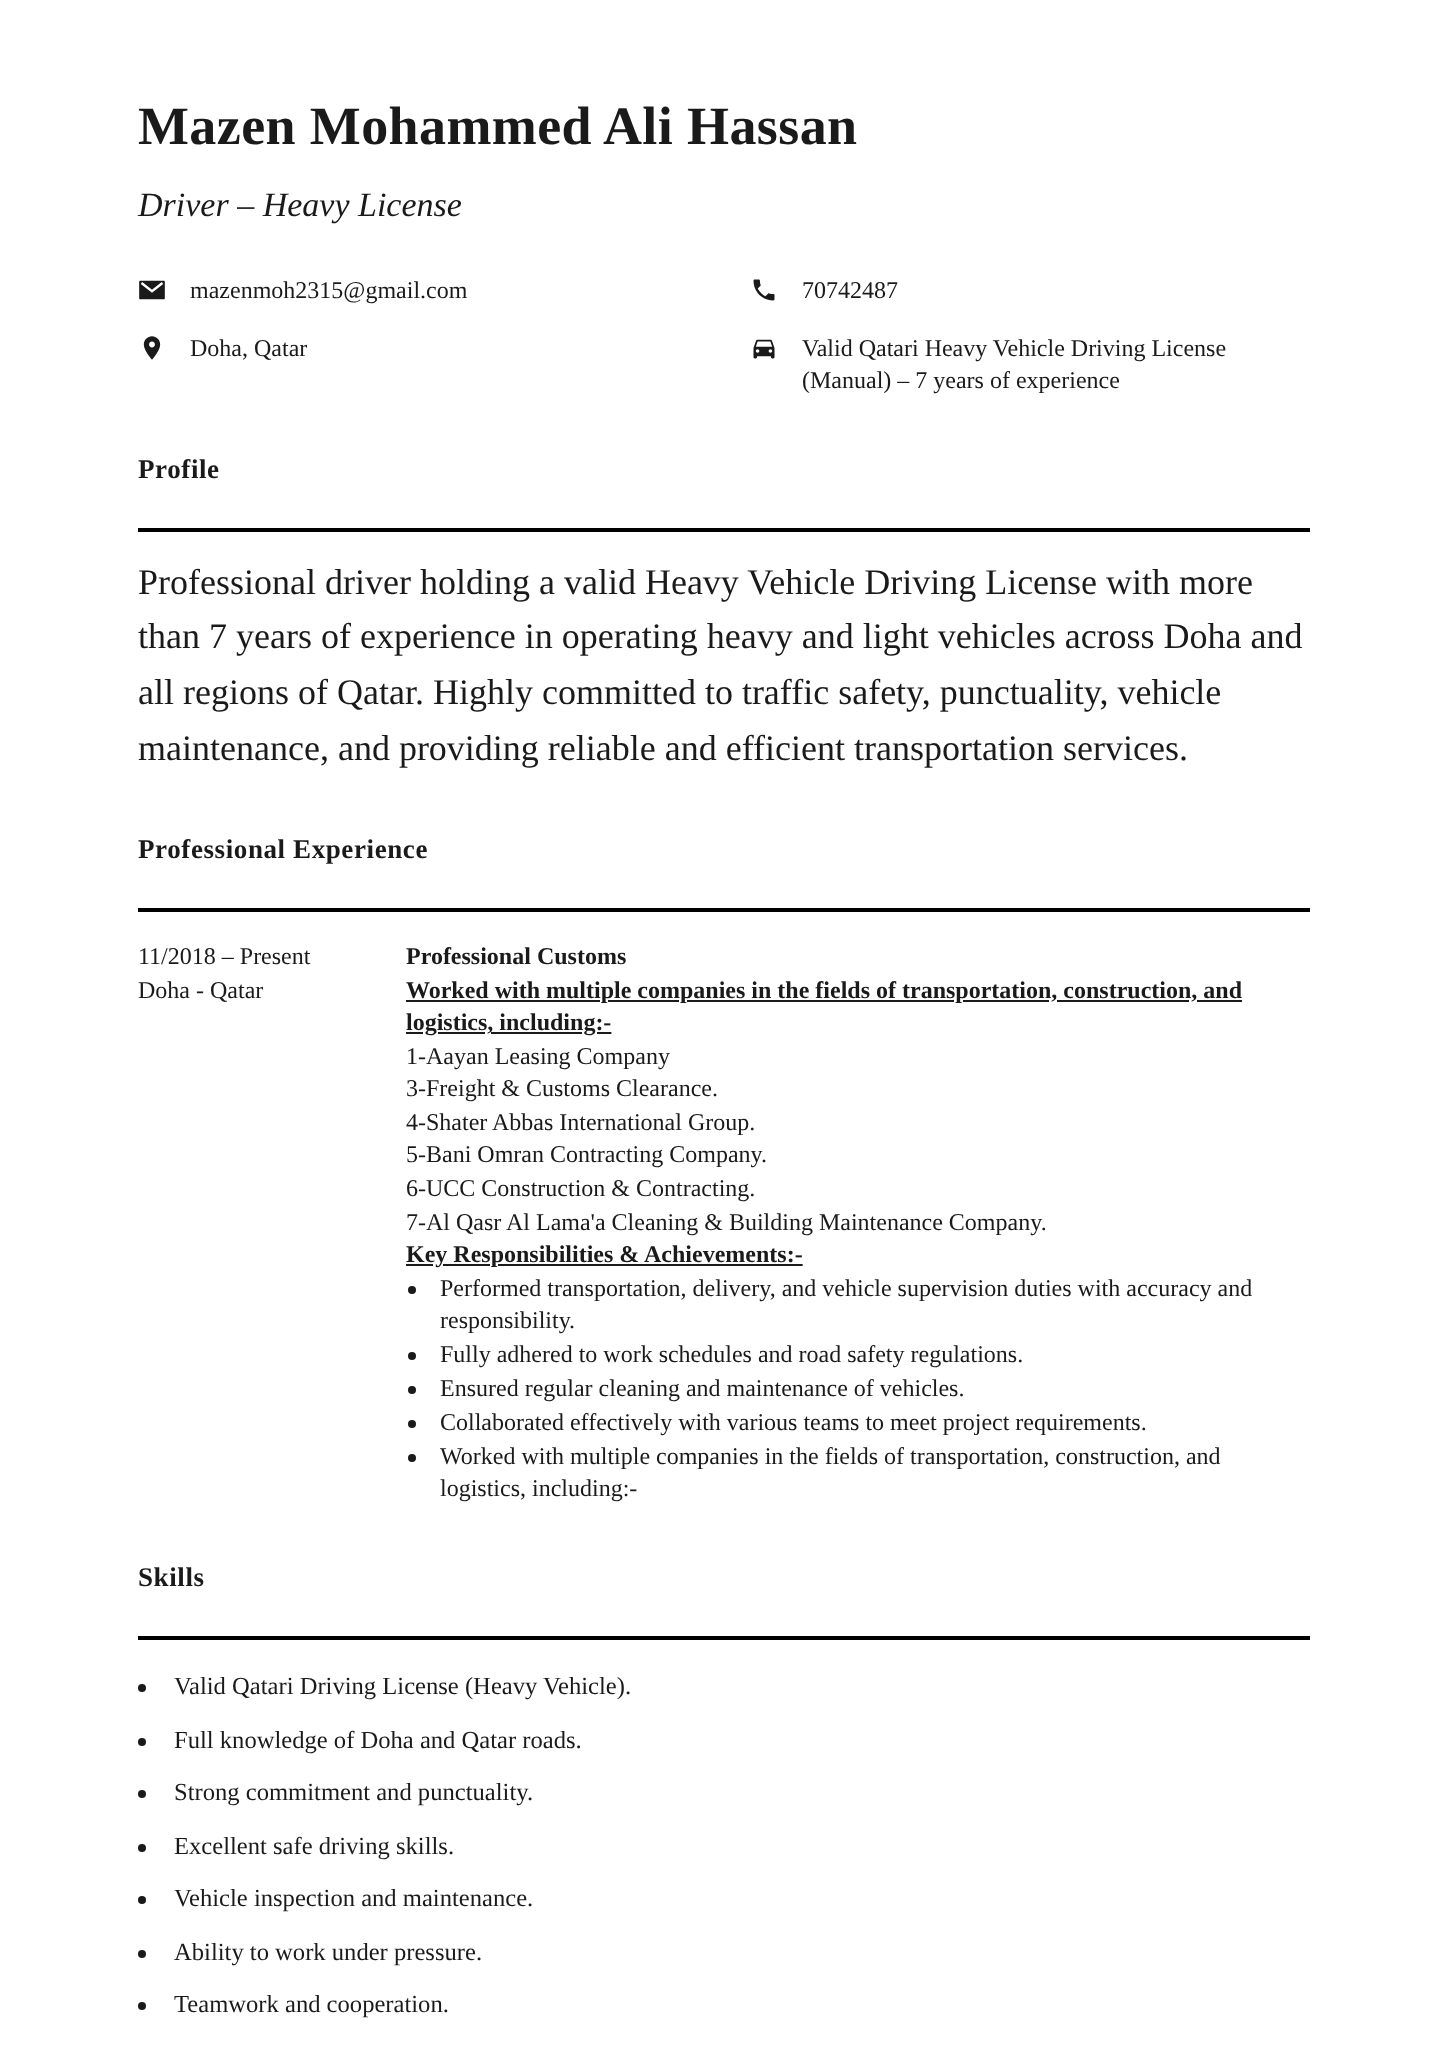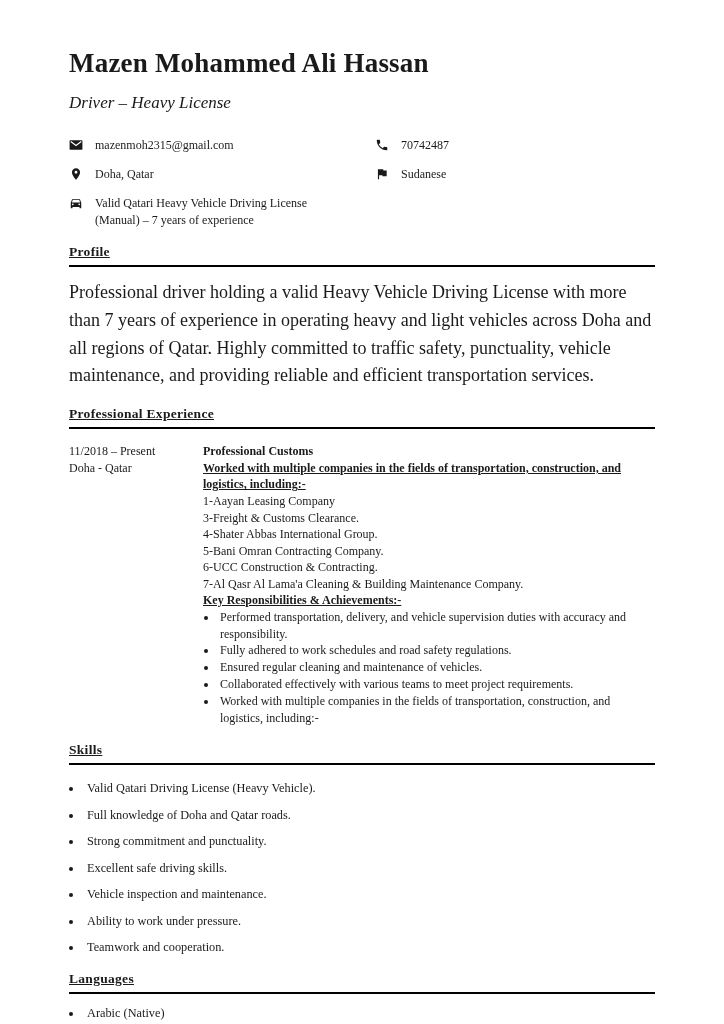--- a/index.html
+++ b/index.html
@@ -44,25 +44,24 @@
     height: 14px;
     flex: 0 0 14px;
     margin-top: 1px;
   }
   .contact-item .icon svg { width: 14px; height: 14px; display: block; fill: #1a1a1a; }
   .license-text { max-width: 238px; display: inline-block; }
   h2.section-heading {
     font-size: 13.5px;
     font-weight: bold;
     letter-spacing: 0.3px;
-    padding-bottom: 5px;
+    padding-bottom: 21px;
     border-bottom: 2px solid #000;
-    margin-top: 16px;
+    margin-top: 28px;
     margin-bottom: 12px;
-    text-decoration: underline;
   }
   .profile-text {
     font-size: 18px;
     line-height: 1.55;
   }
   .exp-grid {
     display: grid;
     grid-template-columns: 134px 1fr;
     font-size: 12px;
     margin-top: 14px;
@@ -129,28 +128,20 @@
       <span class="icon">
         <svg viewBox="0 0 24 24">
             <path d="M12 2C8.13 2 5 5.13 5 9c0 5.25 7 13 7 13s7-7.75 7-13c0-3.87-3.13-7-7-7zm0 9.5c-1.38 0-2.5-1.12-2.5-2.5S10.62 6.5 12 6.5s2.5 1.12 2.5 2.5-1.12 2.5-2.5 2.5z"></path>
           </svg>
       </span>
       <span>Doha, Qatar</span>
     </div>
     <div class="contact-item">
       <span class="icon">
         <svg viewBox="0 0 24 24">
-            <path d="M14.4 6L14 4H5v17h2v-7h5.6l.4 2h7V6h-5.6z"></path>
-          </svg>
-      </span>
-      <span>Sudanese</span>
-    </div>
-    <div class="contact-item">
-      <span class="icon">
-        <svg viewBox="0 0 24 24">
             <path d="M18.92 6.01C18.72 5.42 18.16 5 17.5 5h-11c-.66 0-1.21.42-1.42 1.01L3 12v8c0 .55.45 1 1 1h1c.55 0 1-.45 1-1v-1h12v1c0 .55.45 1 1 1h1c.55 0 1-.45 1-1v-8l-2.08-5.99zM6.5 16c-.83 0-1.5-.67-1.5-1.5S5.67 13 6.5 13s1.5.67 1.5 1.5S7.33 16 6.5 16zm11 0c-.83 0-1.5-.67-1.5-1.5s.67-1.5 1.5-1.5 1.5.67 1.5 1.5-.67 1.5-1.5 1.5zM5 11l1.5-4.5h11L19 11H5z"></path>
           </svg>
       </span>
       <span class="license-text">Valid Qatari Heavy Vehicle Driving License (Manual) – 7 years of experience</span>
     </div>
   </div>
 
   <h2 class="section-heading">Profile</h2>
   <p class="profile-text">Professional driver holding a valid Heavy Vehicle Driving License with more than 7 years of experience in operating heavy and light vehicles across Doha and all regions of Qatar. Highly committed to traffic safety, punctuality, vehicle maintenance, and providing reliable and efficient transportation services.</p>
 

